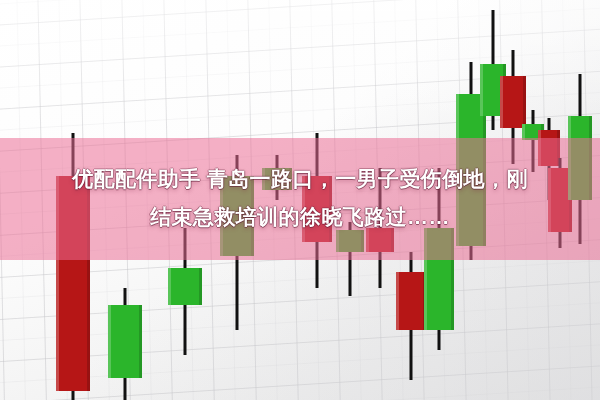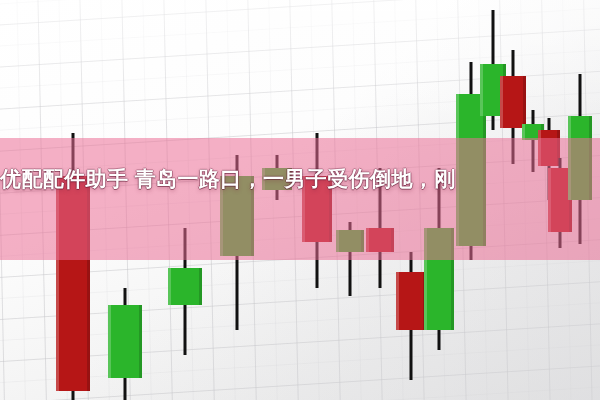--- a/index.html
+++ b/index.html
@@ -61,21 +61,21 @@
     mix-blend-mode:normal;
   }
   .band-inner{
     position:absolute;inset:0;
     background:rgba(238,150,180,.30);
   }
 
   
   .caption{
     position:absolute;left:0;width:600px;
-    text-align:left;
+    text-align:center;
     color:#ffffff;
     font-weight:bold;
     font-size:21px;
     line-height:38px;
     letter-spacing:.4px;
     text-shadow:
        0 1px 0 rgba(90,20,45,.55),
        1px 0 0 rgba(90,20,45,.35),
       -1px 0 0 rgba(90,20,45,.35),
        0 -1px 0 rgba(90,20,45,.30),
@@ -165,15 +165,16 @@
         <div class="body up" style="top: 116px; height: 84px;"></div>
       </div>
     </div>
 
   <div class="band" id="band" style="top: 138px; height: 122px;">
     <div class="band-inner"></div>
   </div>
 
   <div class="caption" id="caption" style="top: 160px;">
     <span class="cap-line">优配配件助手 青岛一路口，一男子受伤倒地，刚</span>
+    <span class="cap-line">结束急救培训的徐晓飞路过……</span>
   </div>
 
 </div>
 
 </body></html>

